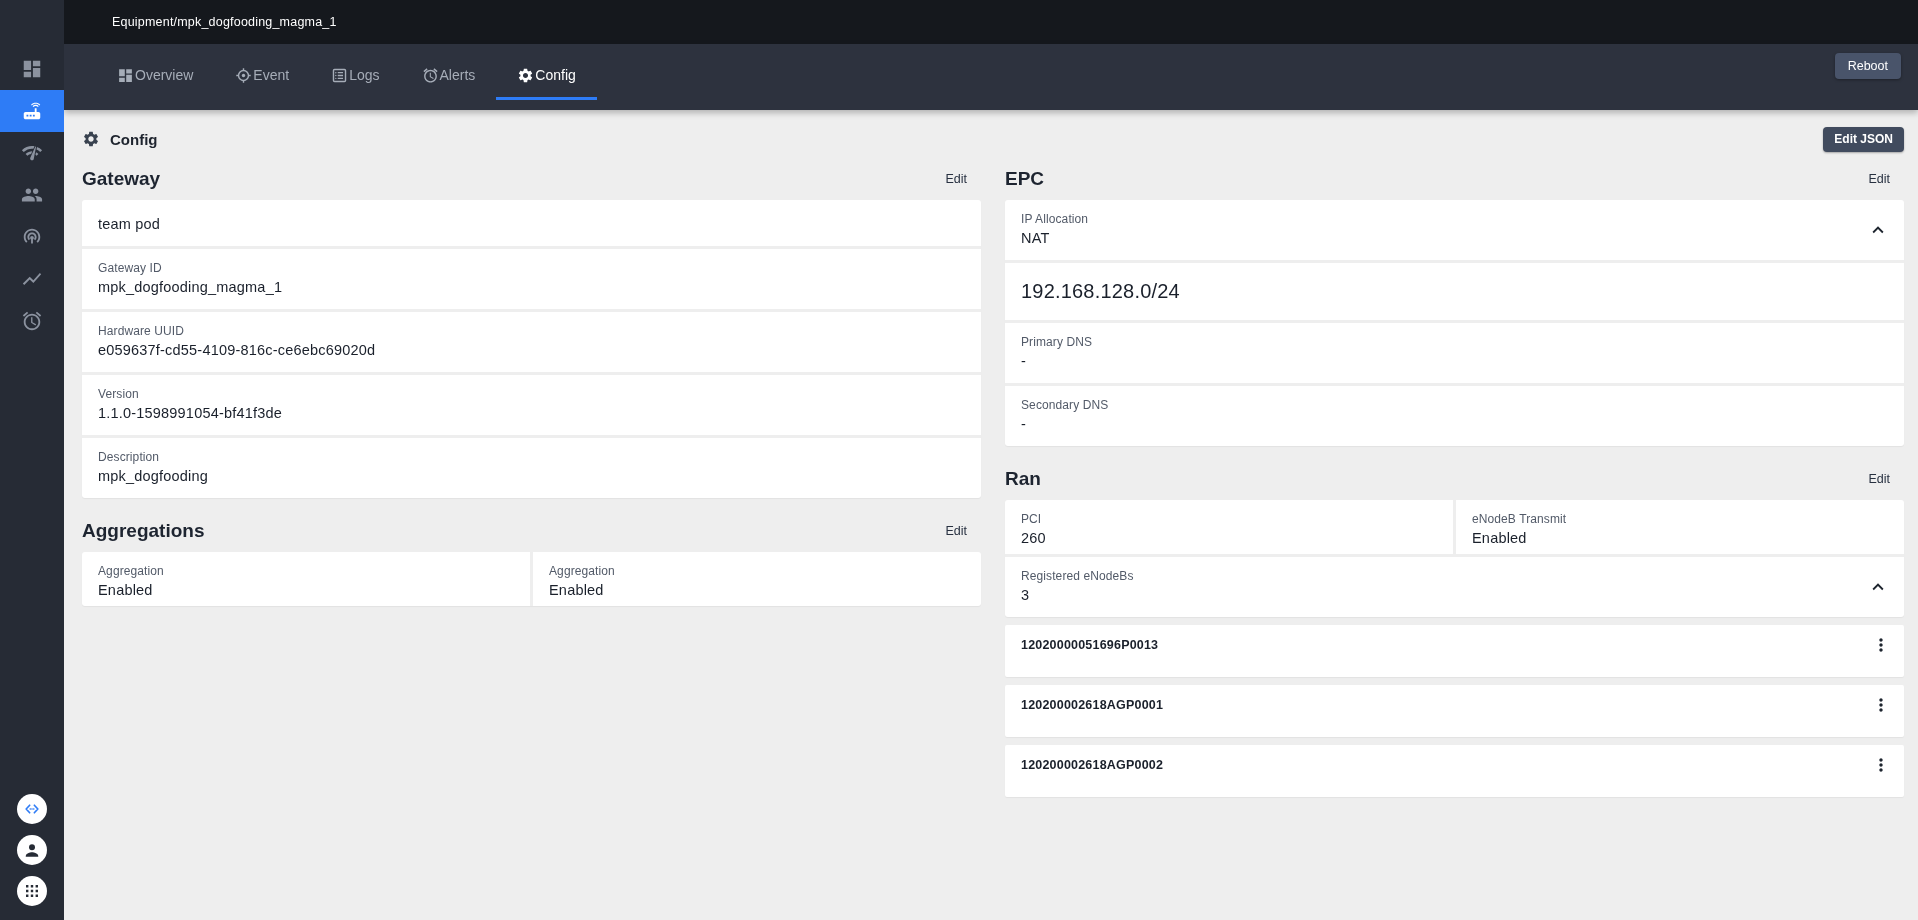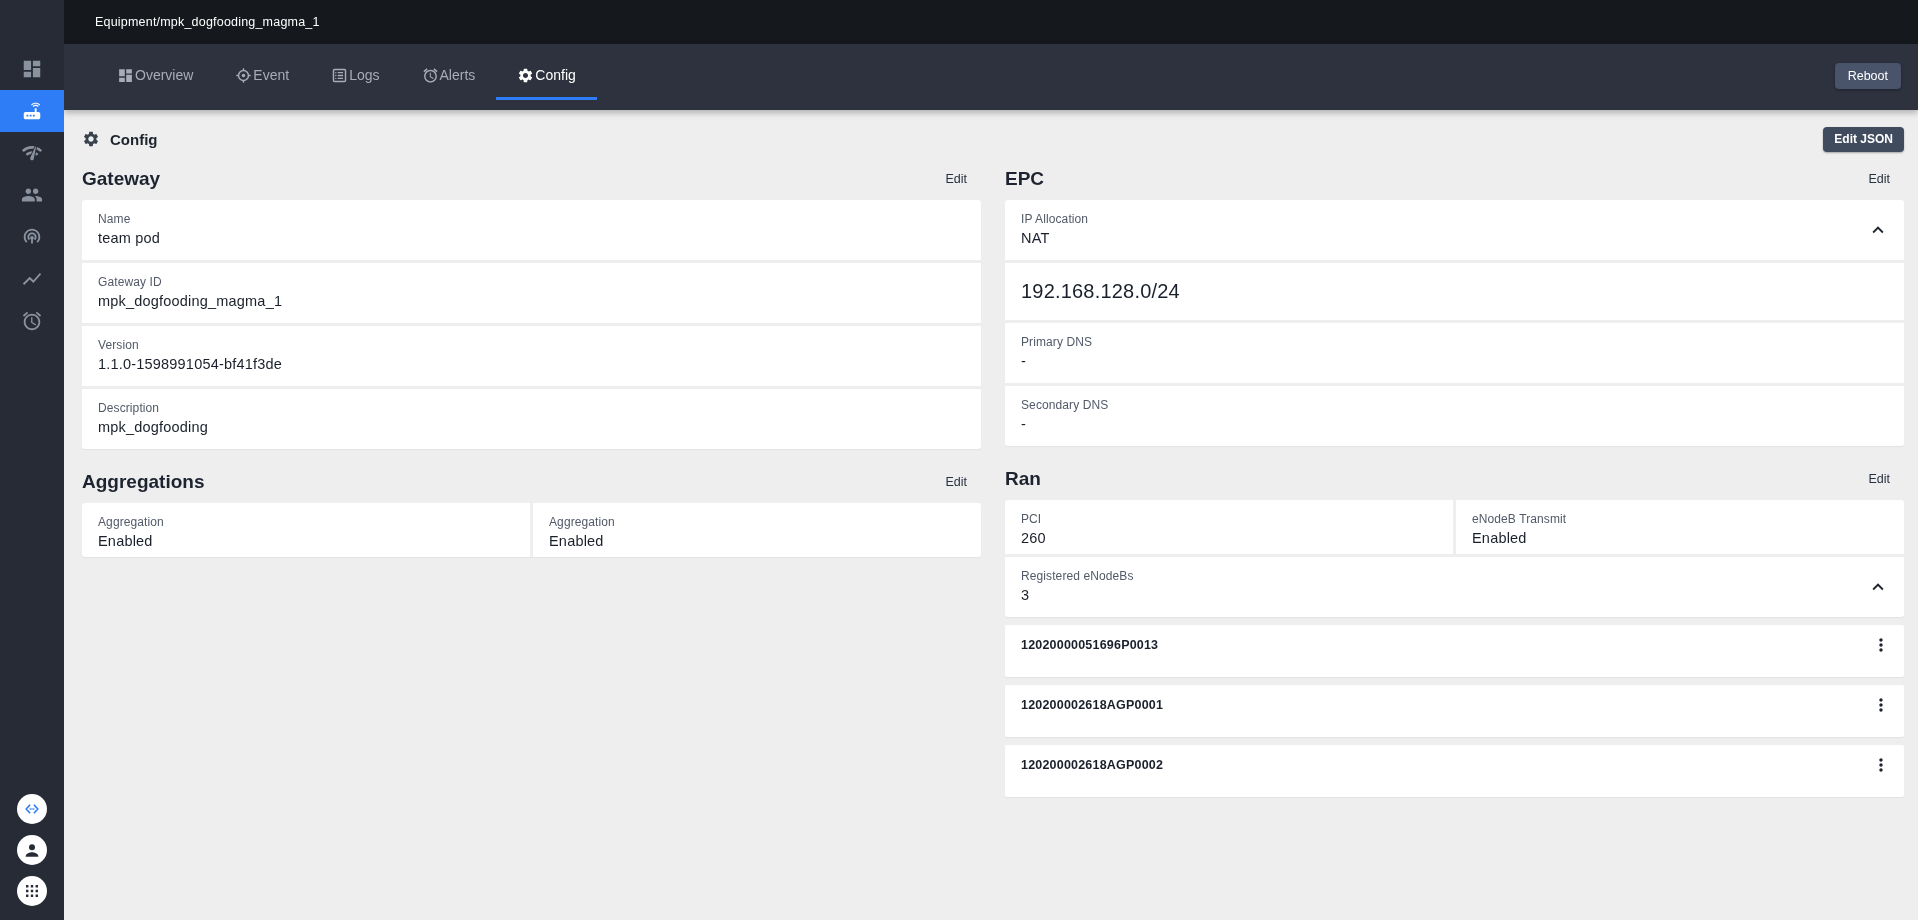--- a/index.html
+++ b/index.html
@@ -11,26 +11,26 @@
   svg{display:block;}
   
   .sidebar{width:64px;flex-shrink:0;background:#262b35;display:flex;flex-direction:column;z-index:5;}
   .side-top{padding-top:48px;display:flex;flex-direction:column;}
   .side-item{height:42px;display:flex;align-items:center;justify-content:center;color:#8b929f;cursor:pointer;}
   .side-item.active{background:#2e7cf6;color:#ffffff;}
   .side-bottom{margin-top:auto;padding-bottom:14px;display:flex;flex-direction:column;align-items:center;gap:11px;}
   .circle-btn{width:30px;height:30px;border-radius:50%;background:#ffffff;border:none;display:flex;align-items:center;justify-content:center;cursor:pointer;padding:0;}
   
   .main{flex:1;display:flex;flex-direction:column;min-width:0;}
-  .topbar{height:44px;background:#15181d;display:flex;align-items:center;padding-left:31px;flex-shrink:0;}
+  .topbar{height:44px;background:#15181d;display:flex;align-items:center;padding-left:48px;flex-shrink:0;}
   .crumb{color:#ffffff;font-size:12.5px;font-weight:500;letter-spacing:.2px;cursor:pointer;}
   .tabbar{height:66px;background:#2d323e;display:flex;padding:9px 17px 0 32px;box-sizing:border-box;flex-shrink:0;box-shadow:0 3px 6px rgba(0,0,0,.25);position:relative;z-index:2;}
   .tab{display:flex;align-items:center;gap:1px;padding:0 21px;height:47px;color:#a6adb8;font-size:14px;font-weight:500;border-bottom:3px solid transparent;box-sizing:border-box;cursor:pointer;}
   .tab.active{color:#ffffff;border-bottom-color:#2e7cf6;}
-  .reboot{margin-left:auto;align-self:flex-start;margin-top:10px;height:26px;padding:0 13px;background:#49546a;color:#fff;border:none;border-radius:4px;font-size:12.5px;font-weight:500;font-family:inherit;box-shadow:0 1px 3px rgba(0,0,0,.35);cursor:pointer;}
+  .reboot{margin-left:auto;align-self:flex-start;margin-top:0;height:26px;padding:0 13px;background:#49546a;color:#fff;border:none;border-radius:4px;font-size:12.5px;font-weight:500;font-family:inherit;box-shadow:0 1px 3px rgba(0,0,0,.35);cursor:pointer;}
   
   .content{flex:1;background:#eeeeee;overflow:hidden;padding:14px 14px 0 18px;box-sizing:border-box;}
   .page-head{display:flex;align-items:center;gap:10px;height:30px;color:#39424f;}
   .page-title{font-size:15px;font-weight:700;color:#1e242e;margin:0;}
   .edit-json{margin-left:auto;height:25px;padding:0 11px;background:#414b5e;color:#fff;border:none;border-radius:4px;font-size:12px;font-weight:600;font-family:inherit;box-shadow:0 1px 2px rgba(0,0,0,.3);cursor:pointer;}
   .cols{display:flex;gap:24px;margin-top:4px;}
   .col{flex:1;min-width:0;}
   .sec-head{display:flex;align-items:center;justify-content:space-between;height:42px;padding-right:4px;}
   .sec-head.spaced{margin-top:12px;}
   .sec-title{font-size:19px;font-weight:700;color:#1d2430;margin:0;}
@@ -173,26 +173,29 @@
     <div class="cols">
 
       <section class="col">
 
         <div class="sec-head">
           <h2 class="sec-title">Gateway</h2>
           <button class="edit-link">Edit</button>
         </div>
         <div class="card">
           <div class="frow">
-            <div class="flabel">Name</div>
             <div class="fvalue">team pod</div>
           </div>
           <div class="frow">
             <div class="flabel">Gateway ID</div>
             <div class="fvalue">mpk_dogfooding_magma_1</div>
+          </div>
+          <div class="frow">
+            <div class="flabel">Hardware UUID</div>
+            <div class="fvalue">e059637f-cd55-4109-816c-ce6ebc69020d</div>
           </div>
           <div class="frow">
             <div class="flabel">Version</div>
             <div class="fvalue">1.1.0-1598991054-bf41f3de</div>
           </div>
           <div class="frow">
             <div class="flabel">Description</div>
             <div class="fvalue">mpk_dogfooding</div>
           </div>
         </div>

